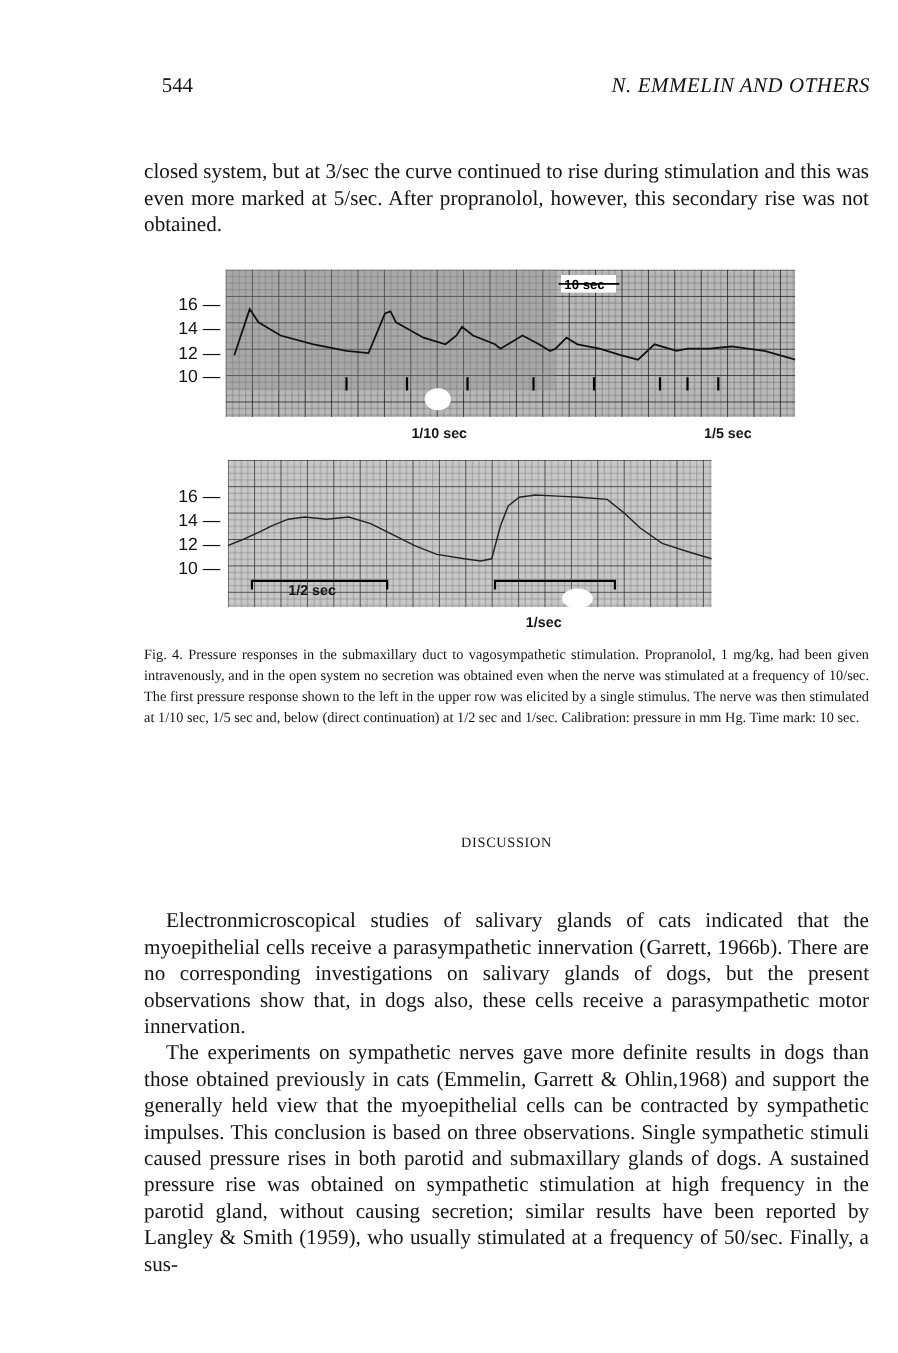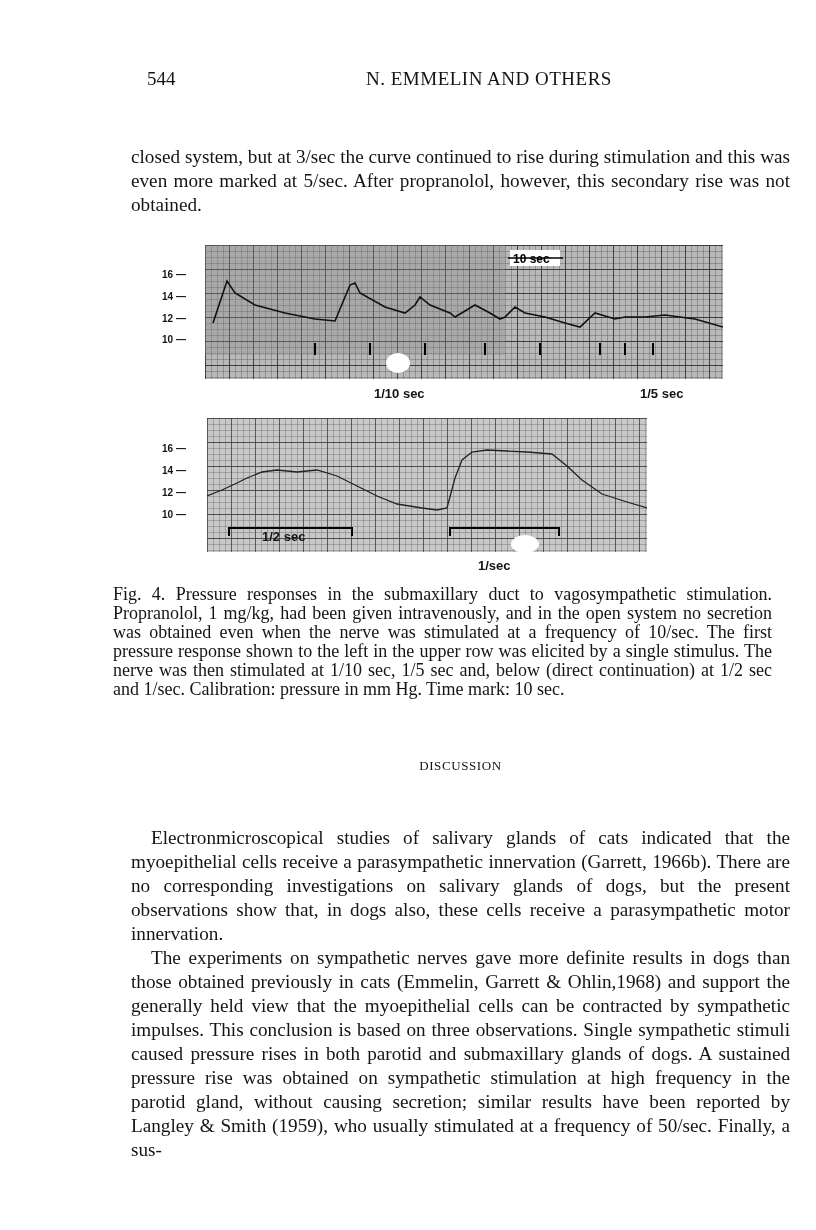--- a/index.html
+++ b/index.html
@@ -1,29 +1,29 @@
 <!DOCTYPE html>
 <html><head>
 <meta charset="utf-8">
 <style>
   html, body { margin: 0; padding: 0; background: #ffffff; }
   body { width: 816px; height: 1230px; position: relative; overflow: hidden;
          font-family: "Liberation Serif", "DejaVu Serif", serif; color: #141414; }
   .abs { position: absolute; }
   .runhead { top: 68px; left: 131px; width: 660px; height: 26px; font-size: 19px; }
   .pagenum { position: absolute; left: 16px; top: 0; }
-  .runtitle { position: absolute; left: 16px; right: 0; top: 0; text-align: center; letter-spacing: 0.5px; padding-left: 40px; }
+  .runtitle { position: absolute; left: 16px; right: 0; top: 0; text-align: right; font-style: italic; letter-spacing: 0.5px; padding-left: 40px; }
   .body-text { left: 131px; width: 659px; font-size: 19.2px; line-height: 24px; text-align: justify; margin-top: 44px; }
   .body-text p { margin: 0; }
   .indent { text-indent: 20px; }
   .chart { position: absolute; }
   .chart svg { display: block; }
-  .ylab { position: absolute; font-family: "Liberation Sans", "DejaVu Sans", sans-serif; font-weight: bold; font-size: 10px; }
+  .ylab { position: absolute; font-family: "Liberation Sans", "DejaVu Sans", sans-serif; font-weight: normal; font-size: 16px; }
   .xlab { position: absolute; font-family: "Liberation Sans", "DejaVu Sans", sans-serif; font-weight: bold; font-size: 13px; }
-  .caption { left: 113px; width: 659px; font-size: 18px; line-height: 19px; text-align: justify; top: 585px; font-family: Liberation Serif, serif; }
+  .caption { left: 131px; width: 659px; font-size: 13px; line-height: 19px; text-align: justify; top: 585px; font-family: Liberation Serif, serif; }
   .caption p { margin: 0; text-indent: 0; }
   .heading { top: 758px; left: 131px; width: 659px; text-align: center; font-size: 13px; letter-spacing: 0.6px; }
 </style>
 </head>
 <body>
 
 <div class="abs runhead">
   <span class="pagenum">544</span>
   <span class="runtitle">N. EMMELIN AND OTHERS</span>
 </div>

